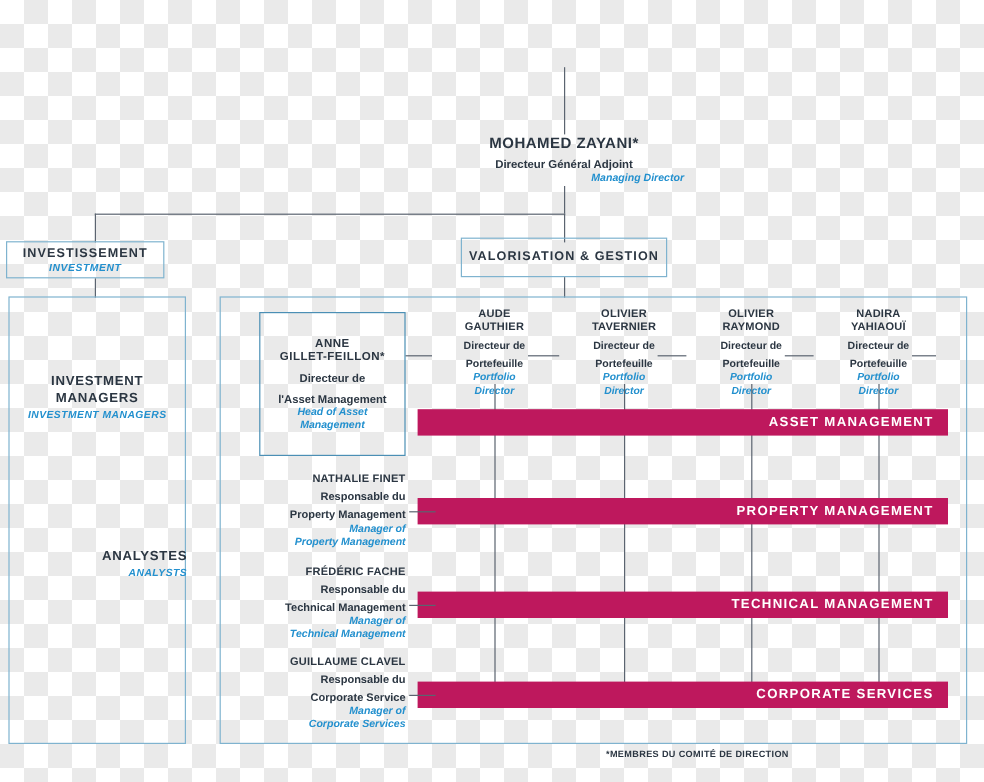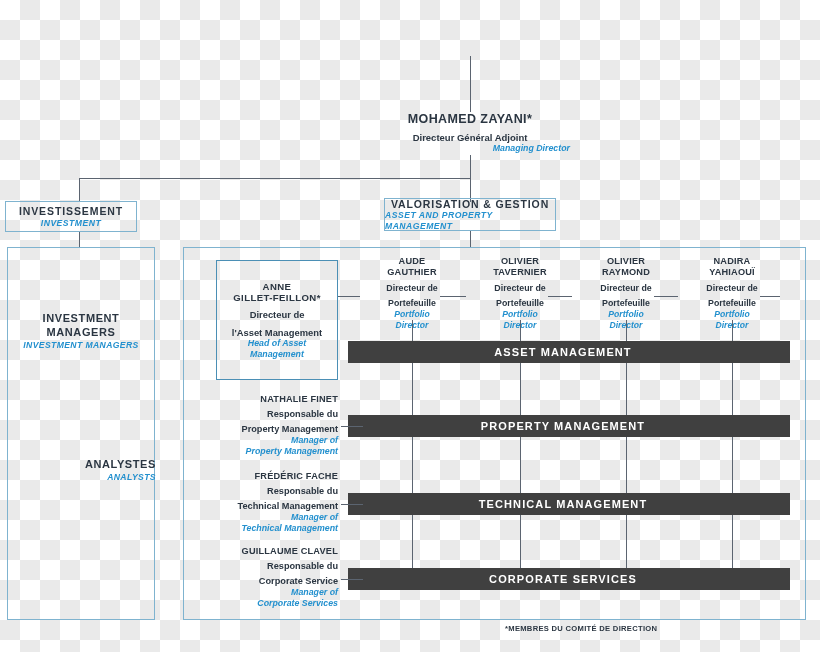--- a/index.html
+++ b/index.html
@@ -79,22 +79,22 @@
   .pd .en{font-size:8.6px;}
 
   
   .mgr{position:absolute;text-align:right;width:150px;}
   .mgr .nm{font-size:9.2px;letter-spacing:.2px;}
   .mgr .fr{font-size:9.2px;margin-top:4px;}
   .mgr .en{font-size:8.8px;}
 
   
   .bar{
-    position:absolute;background:#404040;color:#ffffff;
-    display:flex;align-items:center;justify-content:center;
+    position:absolute;background:#be185d;color:#ffffff;
+    display:flex;align-items:center;justify-content:flex-end;
     font-size:11px;font-weight:bold;letter-spacing:1.1px;
     padding-right:12px;box-sizing:border-box;
   }
 
   
   .foot{position:absolute;text-align:left;width:300px;}
   .foot .fr{font-size:7.6px;letter-spacing:.3px;}
   .foot .en{font-size:8.4px;}
 </style>
 </head>
@@ -116,21 +116,20 @@
   <div class="ln vln" style="left:79px;top:178px;height:24px;"></div>
   <div class="ln vln" style="left:470px;top:178px;height:24px;"></div>
 
   <div class="divbox" style="left:5px;top:201px;width:132px;height:31px;">
     <div class="fr">INVESTISSEMENT</div>
     <div class="en">INVESTMENT</div>
   </div>
 
   <div class="divbox" style="left:384px;top:198px;width:172px;height:33px;">
     <div class="fr">VALORISATION &amp; GESTION</div>
-    <div class="en">ASSET AND PROPERTY MANAGEMENT</div>
   </div>
 
   <div class="ln vln" style="left:79px;top:232px;height:16px;"></div>
   <div class="ln vln" style="left:470px;top:231px;height:17px;"></div>
 
   <div class="panel" style="left:7px;top:247px;width:148px;height:373px;"></div>
   <div class="panel" style="left:183px;top:247px;width:623px;height:373px;"></div>
 
   <div class="collab" style="left:6px;top:312px;">
     <div class="fr">INVESTMENT</div>

